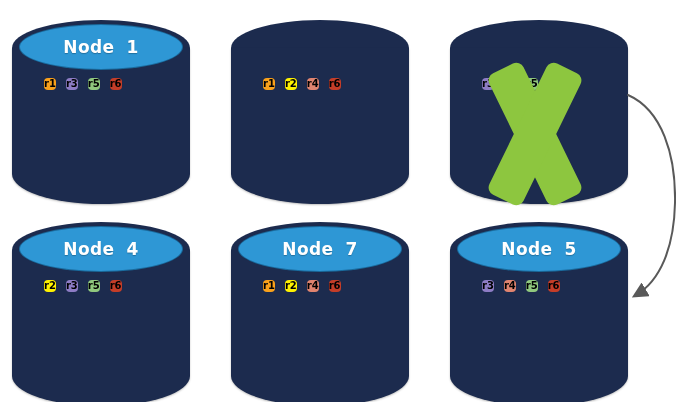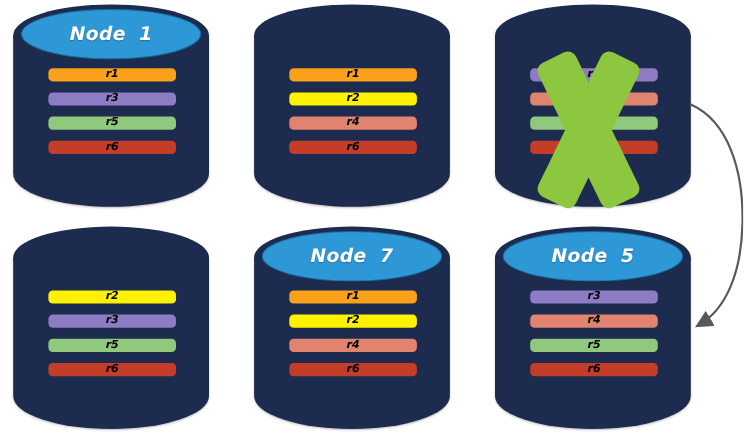--- a/index.html
+++ b/index.html
@@ -15,22 +15,21 @@
   }
 
   .grid {
     position: absolute;
     inset: 0;
     display: grid;
     grid-template-columns: repeat(3, 178px);
     grid-auto-rows: 184px;
     column-gap: 41px;
     row-gap: 18px;
-    padding: 4px 0 0 12px;
-    font-style: italic;
+    padding: 20px 0 0 12px;
   }
 
   
   .cyl { position: relative; width: 178px; height: 184px; }
 
   .cyl-rim {
     position: absolute; top: 0; left: 0; right: 0; height: 56px;
     background: var(--navy); border-radius: 50%;
   }
   .cyl-body {
@@ -47,21 +46,21 @@
   }
   .cyl-title {
     color: var(--title-color, #fff);
     font-size: 17px; font-weight: bold;
     word-spacing: 0.35em; letter-spacing: 0.02em;
     text-shadow: 0 1px 1px rgba(0,0,0,0.25);
   }
 
   .bars {
     position: absolute; top: 58px; left: 32px; right: 30px;
-    display: flex; flex-direction: column; gap: 10px;
+    display: flex; flex-direction: row; gap: 10px;
   }
   .bar {
     height: 12px; border-radius: 4px;
     color: var(--bar-text, #000);
     font-size: 10px; font-weight: bold; line-height: 12px;
     text-align: center;
   }
 
   
   .fail-x {
@@ -119,20 +118,23 @@
           <div class="bar" style="background: rgb(196, 61, 40);">r6</div>
         </div>
         <div class="fail-x">
           <div class="xs a" style="background: rgb(141, 198, 63);"></div>
           <div class="xs b" style="background: rgb(141, 198, 63);"></div>
         </div>
       </div>
       <div class="cyl">
         <div class="cyl-rim"></div>
         <div class="cyl-body"></div>
+        <div class="cyl-cap">
+          <span class="cyl-title">Node 4</span>
+        </div>
         <div class="bars">
           <div class="bar" style="background: rgb(255, 242, 0);">r2</div>
           <div class="bar" style="background: rgb(141, 124, 196);">r3</div>
           <div class="bar" style="background: rgb(144, 200, 126);">r5</div>
           <div class="bar" style="background: rgb(196, 61, 40);">r6</div>
         </div>
       </div>
       <div class="cyl">
         <div class="cyl-rim"></div>
         <div class="cyl-body"></div>

